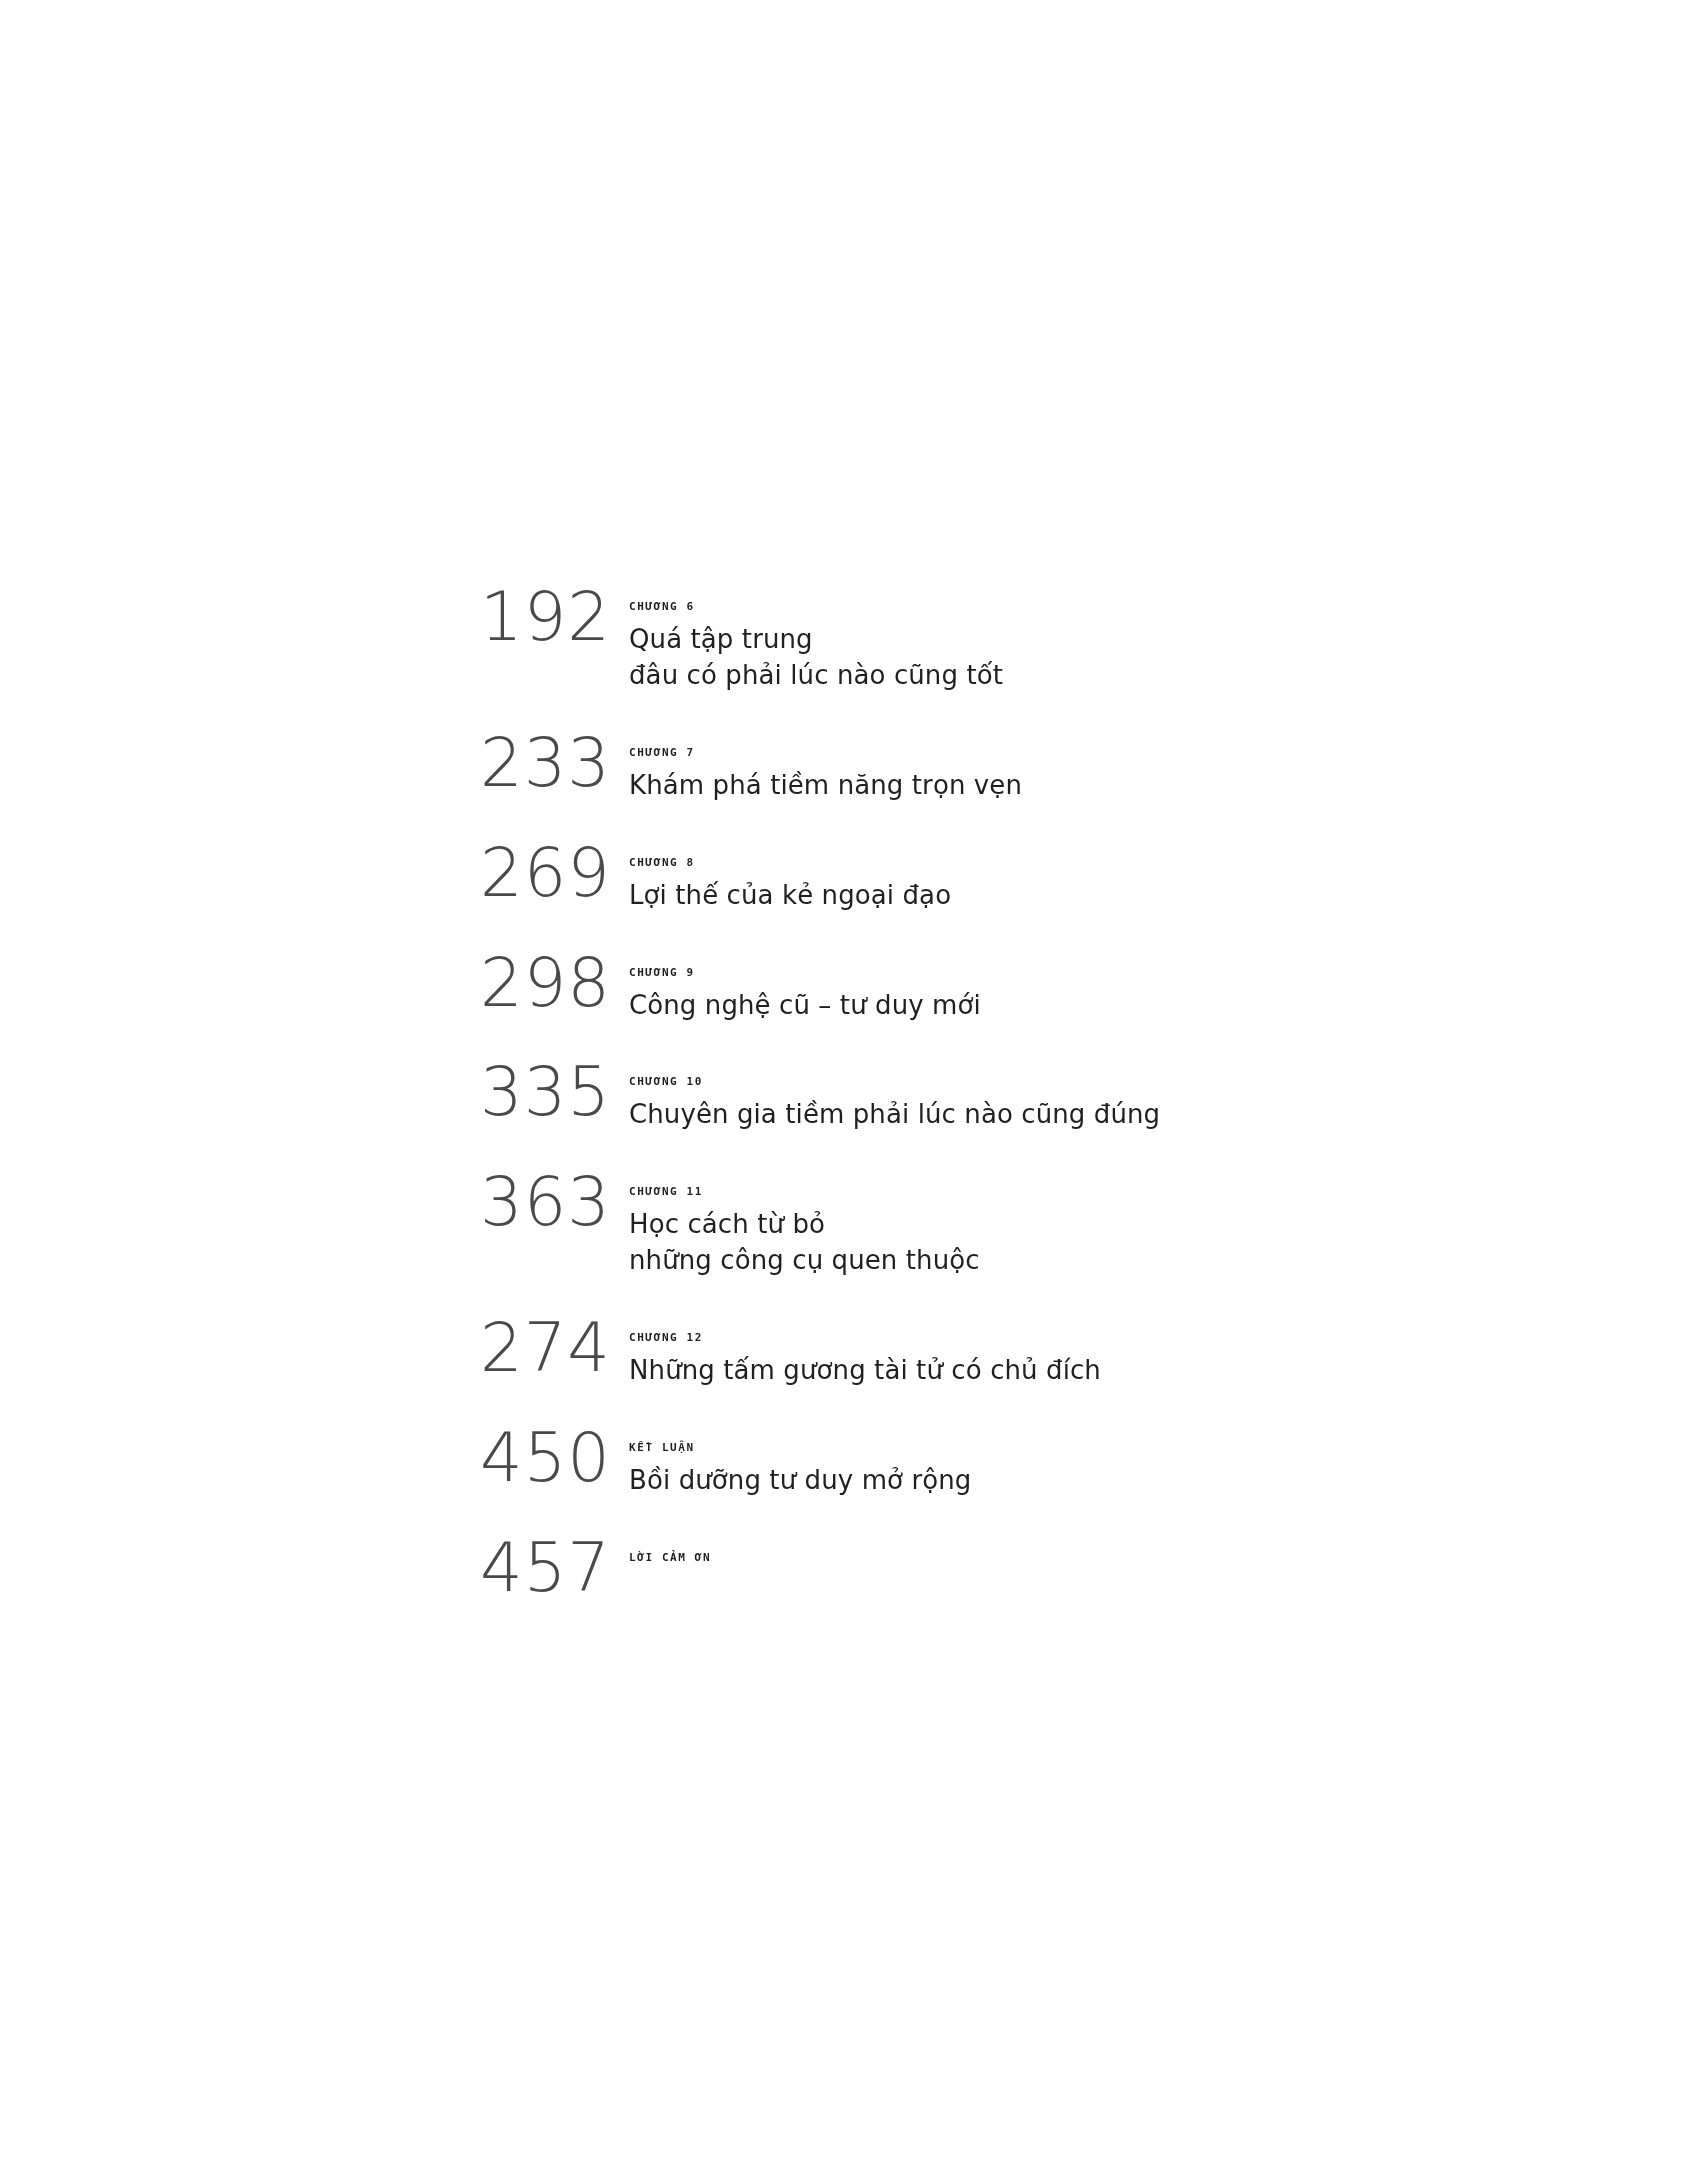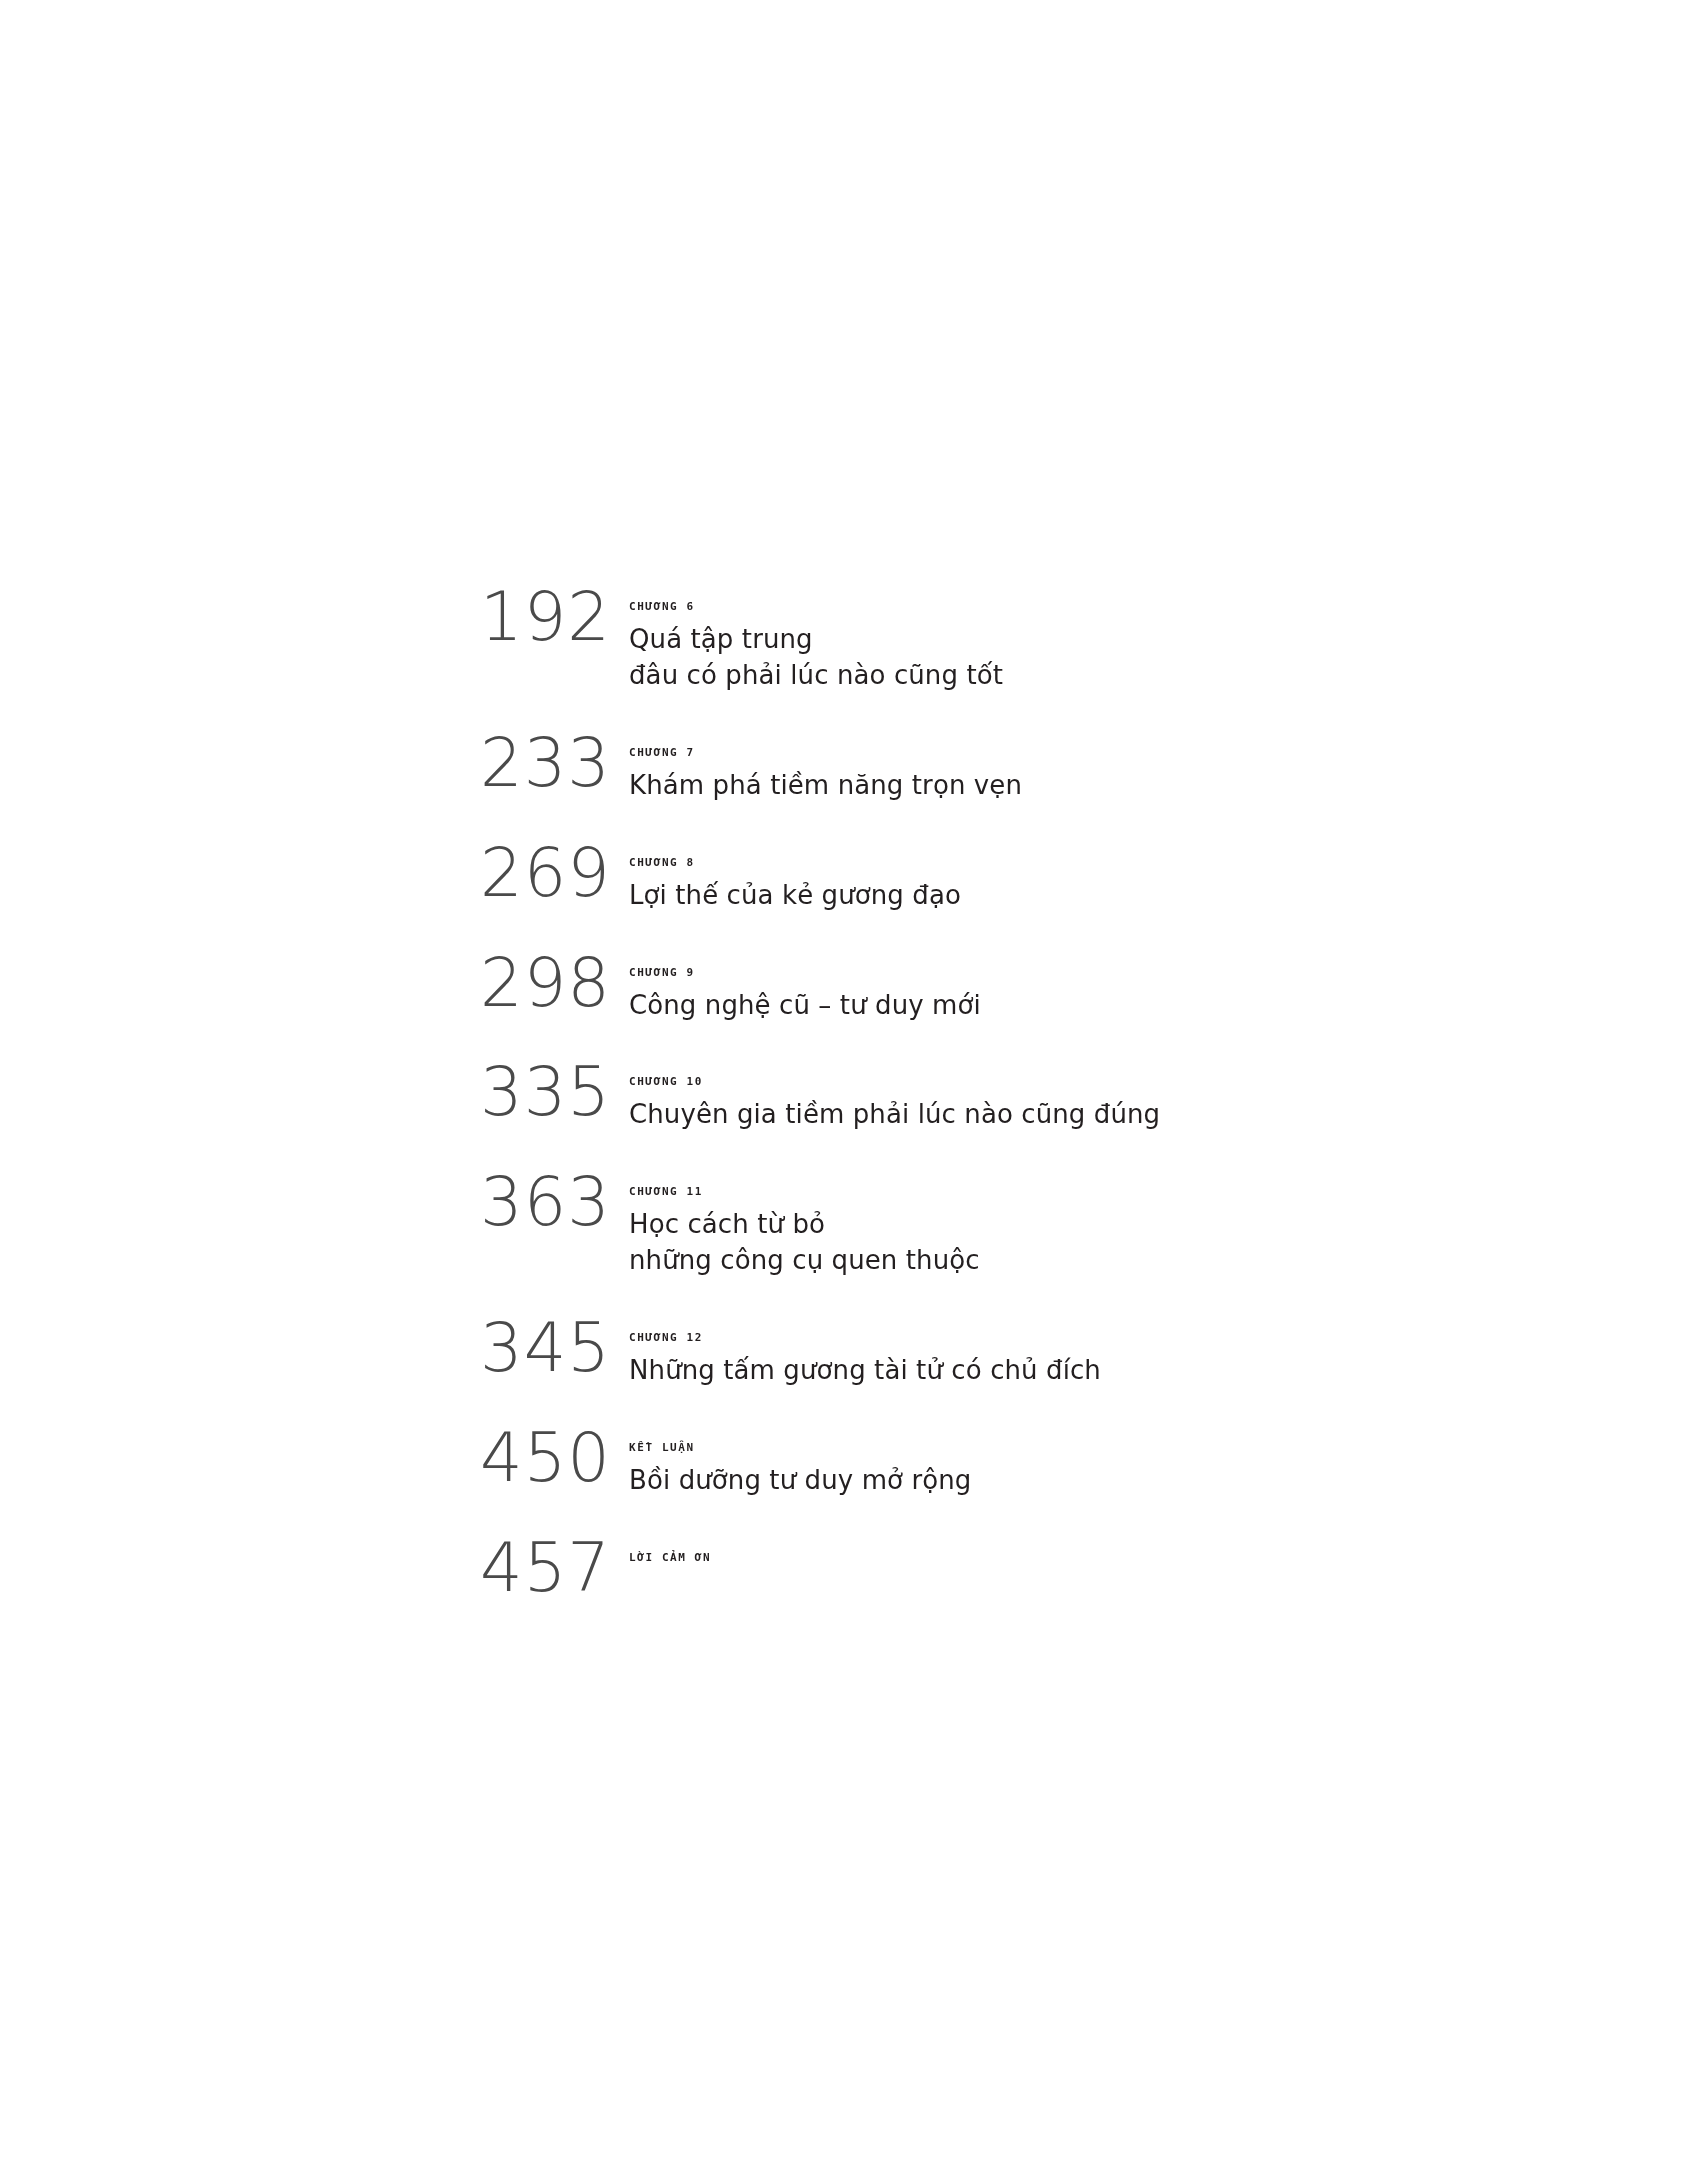--- a/index.html
+++ b/index.html
@@ -108,21 +108,21 @@
           <div class="toc-title">
             <span class="line2">Khám phá tiềm năng trọn vẹn</span>
           </div>
         </div>
       </div>
       <div class="toc-entry">
         <div class="toc-page">269</div>
         <div class="toc-text">
           <div class="toc-label">CHƯƠNG 8</div>
           <div class="toc-title">
-            <span class="line2">Lợi thế của kẻ gương đạo</span>
+            <span class="line2">Lợi thế của kẻ ngoại đạo</span>
           </div>
         </div>
       </div>
       <div class="toc-entry">
         <div class="toc-page">298</div>
         <div class="toc-text">
           <div class="toc-label">CHƯƠNG 9</div>
           <div class="toc-title">
             <span class="line2">Công nghệ cũ – tư duy mới</span>
           </div>
@@ -141,21 +141,21 @@
         <div class="toc-page">363</div>
         <div class="toc-text">
           <div class="toc-label">CHƯƠNG 11</div>
           <div class="toc-title">
             <span class="line2">Học cách từ bỏ</span>
             <span class="line2">những công cụ quen thuộc</span>
           </div>
         </div>
       </div>
       <div class="toc-entry">
-        <div class="toc-page">345</div>
+        <div class="toc-page">274</div>
         <div class="toc-text">
           <div class="toc-label">CHƯƠNG 12</div>
           <div class="toc-title">
             <span class="line2">Những tấm gương tài tử có chủ đích</span>
           </div>
         </div>
       </div>
       <div class="toc-entry">
         <div class="toc-page">450</div>
         <div class="toc-text">

